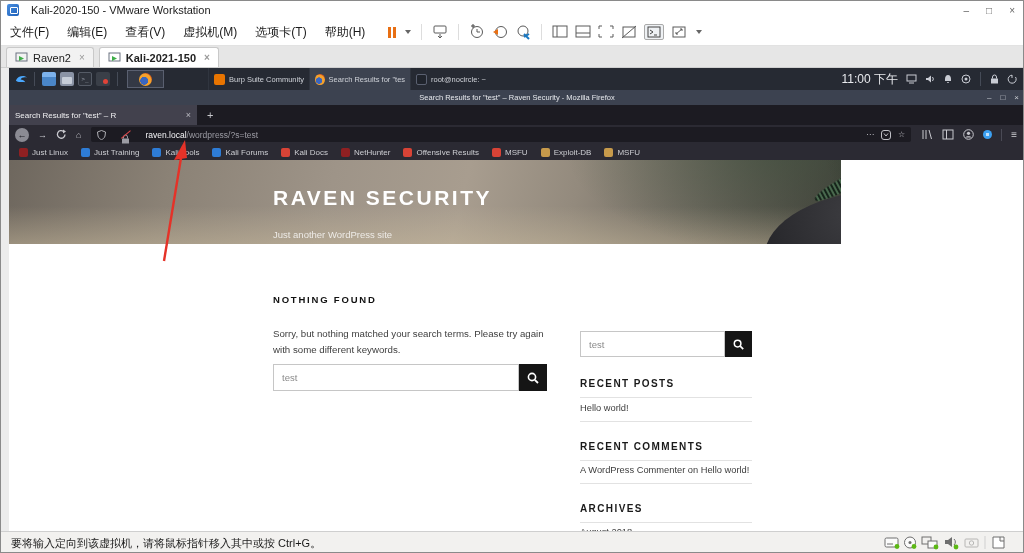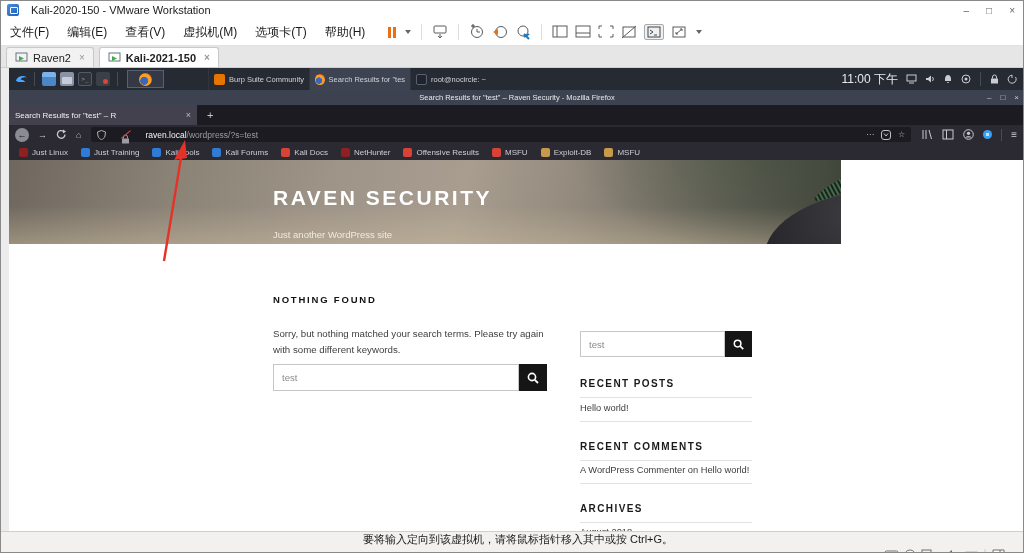--- a/index.html
+++ b/index.html
@@ -127,21 +127,21 @@
   .w-line { position:absolute; left:571px; width:172px; border-top:1px solid #e2e2e2; }
   .w-item { position:absolute; left:571px; width:172px; font-size:9.3px; color:#3d3d3d; white-space:nowrap; }
 
   .watermark { position:absolute; left:706px; top:330px; display:flex; align-items:center; gap:6px; z-index:30;
     color:#d6d6d6; font-size:23px; letter-spacing:1px; text-shadow:1px 1px 0 #fff; white-space:nowrap; }
   .watermark svg { flex:none; }
 
   .red-arrow { position:absolute; left:0; top:0; z-index:60; pointer-events:none; }
 
   
-  .vm-statusbar { position:absolute; left:0; top:530px; width:1024px; height:23px; background:#f2f1ef; border-top:1px solid #cfcfcf; display:flex; align-items:center;flex-direction:column; }
+  .vm-statusbar { position:absolute; left:0; top:530px; width:1024px; height:23px; background:#f2f1ef; border-top:1px solid #cfcfcf; display:flex; align-items:center; }
   .vm-status-text { font-size:11px; color:#1a1a1a; margin-left:10px; white-space:nowrap; }
   .vm-devs { margin-left:auto; padding-right:12px; display:flex; align-items:center; }
 </style>
 </head>
 <body>
 
 <div class="screen">
 
   <div class="vm-titlebar">
     <span class="vm-logo"></span>

